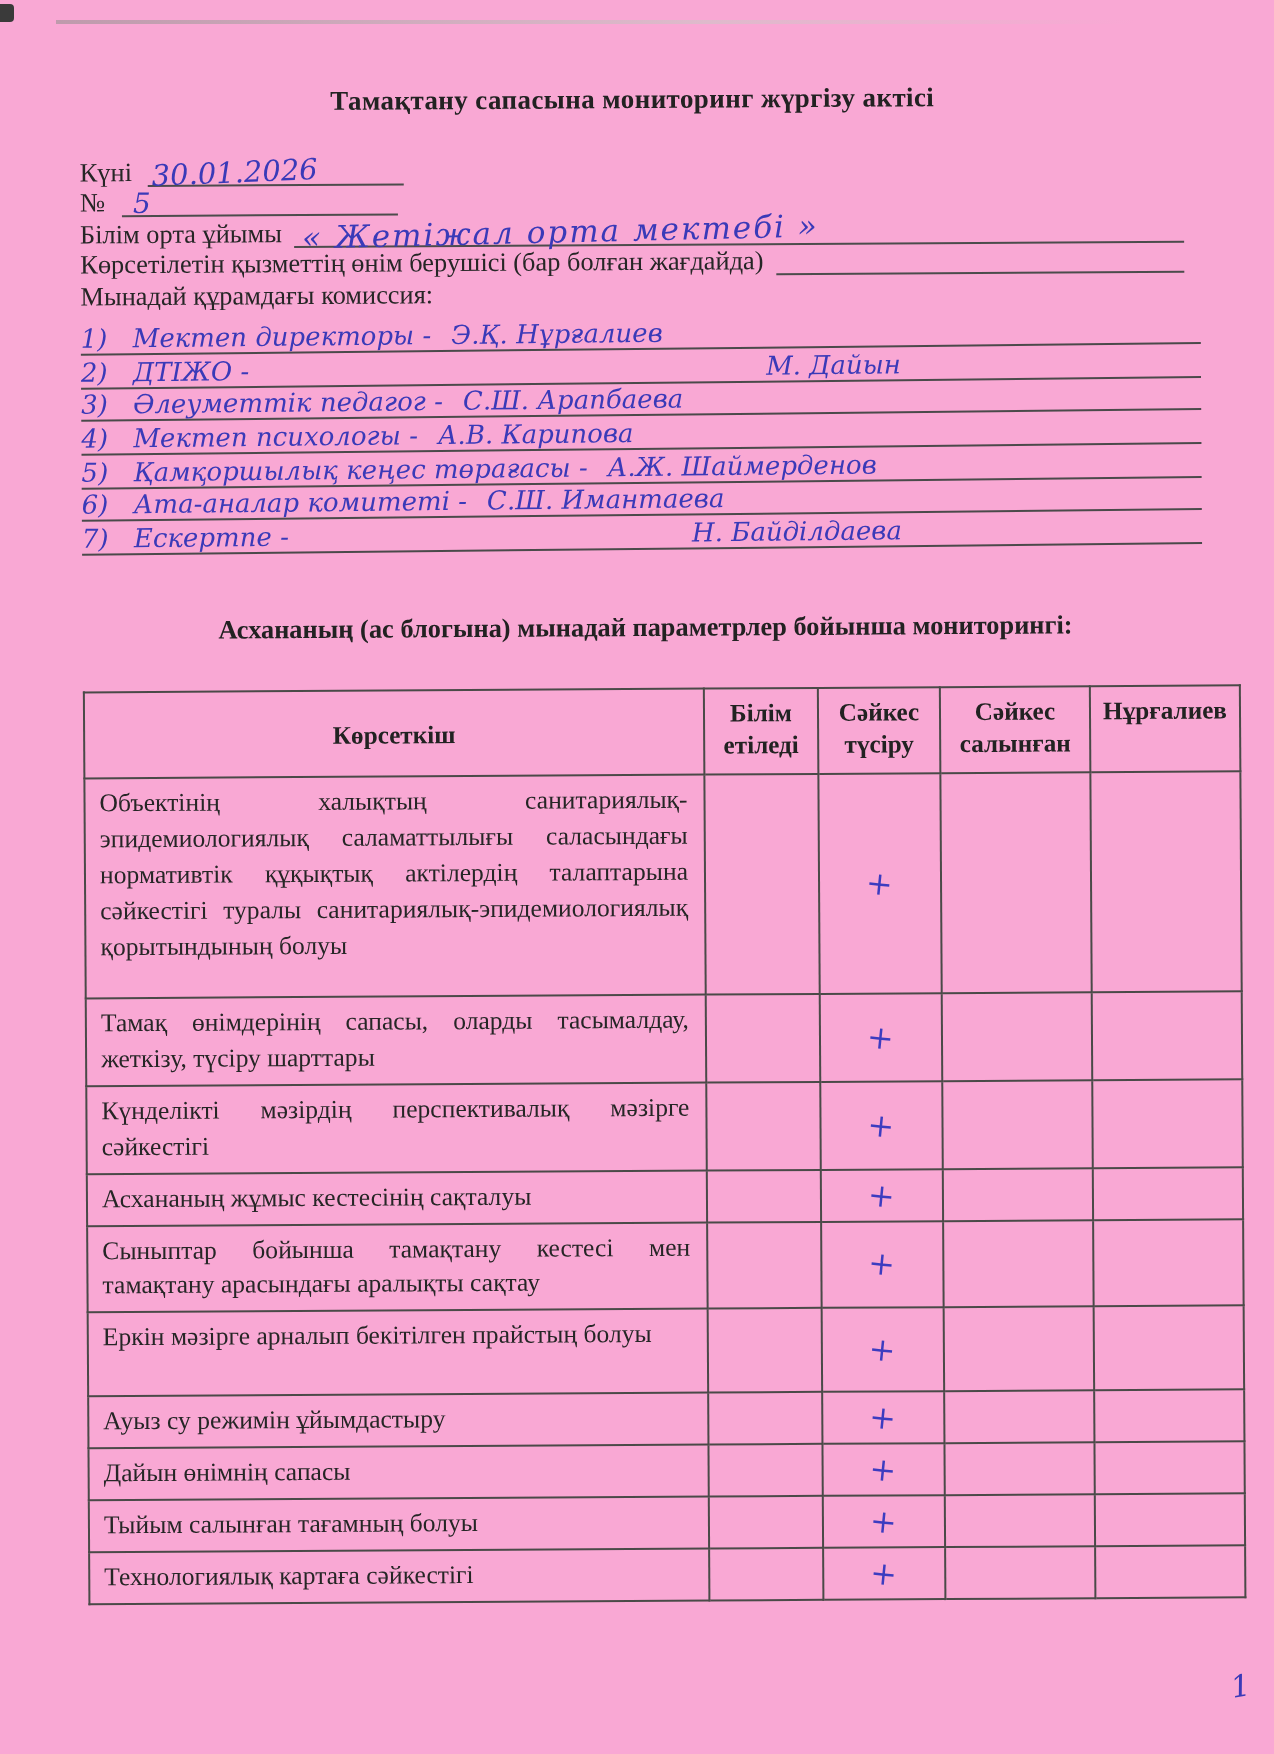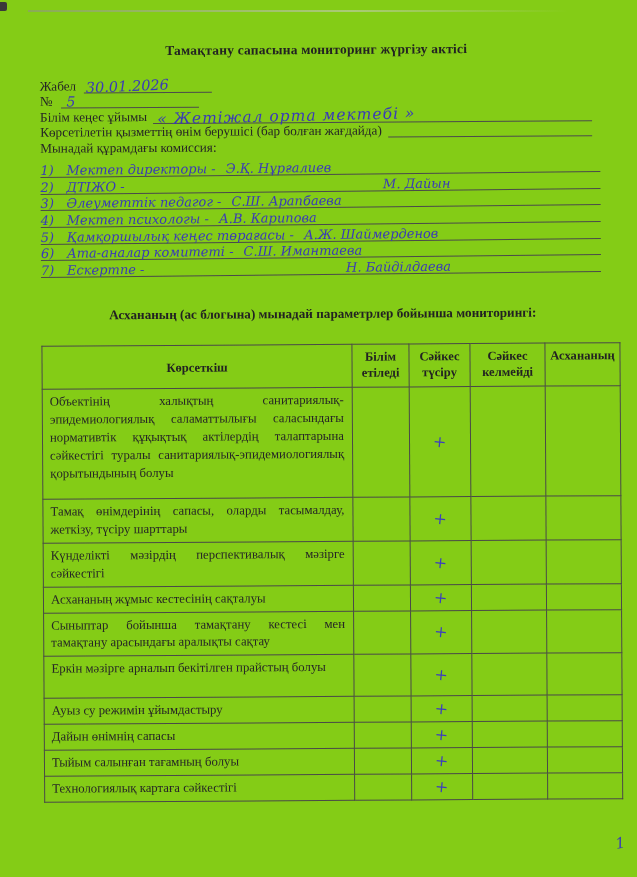--- a/index.html
+++ b/index.html
@@ -4,21 +4,21 @@
 <style>
   html,body{margin:0;padding:0;}
   body{
     width:637px;height:877px;
     background:#e9e9e7;
     font-family:"Liberation Serif", serif;
     overflow:hidden;
   }
   .page{
     position:relative;width:637px;height:877px;
-    background:#84cc16;
+    background:#f9a8d4;
     color:#2a2a2a;
     overflow:hidden;
   }
   
   .artifact-corner{
     position:absolute;left:0;top:2px;width:7px;height:9px;
     background:#3a3a3a;border-radius:0 2px 2px 0;
   }
   .artifact-topline{
     position:absolute;left:28px;top:10px;width:540px;height:2px;
@@ -113,29 +113,29 @@
 <div class="page">
   <div class="artifact-corner"></div>
   <div class="artifact-topline"></div>
 
   <div class="content">
 
     <div class="doc-title">Тамақтану сапасына мониторинг жүргізу актісі</div>
 
     <div class="fields">
       <div class="field-line">
-        <span class="label">Жабел</span>
+        <span class="label">Күні</span>
         <span class="u u-date"><span class="hw hw-date">30.01.2026</span></span>
       </div>
       <div class="field-line">
         <span class="label">№</span>
         <span class="u u-num"><span class="hw hw-num">5</span></span>
       </div>
       <div class="field-line">
-        <span class="label">Білім кеңес ұйымы</span>
+        <span class="label">Білім орта ұйымы</span>
         <span class="u u-grow"><span class="hw hw-org">« Жетіжал орта мектебі »</span></span>
       </div>
       <div class="field-line">
         <span class="label">Көрсетілетін қызметтің өнім берушісі  (бар болған жағдайда)</span>
         <span class="u u-grow"></span>
       </div>
       <div class="field-line">
         <span class="label">Мынадай құрамдағы комиссия:</span>
       </div>
     </div>
@@ -186,22 +186,22 @@
           <col style="width:57px">
           <col style="width:61px">
           <col style="width:75px">
           <col style="width:75px">
       </colgroup>
       <tbody>
           <tr>
         <th class="hcell hc-indicator">Көрсеткіш</th>
         <th class="hcell">Білім етіледі</th>
         <th class="hcell">Сәйкес түсіру</th>
-        <th class="hcell">Сәйкес келмейді</th>
-        <th class="hcell">Асхананың</th>
+        <th class="hcell">Сәйкес салынған</th>
+        <th class="hcell">Нұрғалиев</th>
       </tr>
       <tr class="r-tall">
         <td class="ind">Объектінің халықтың санитариялық-эпидемиологиялық саламаттылығы саласындағы нормативтік құқықтық актілердің талаптарына сәйкестігі туралы санитариялық-эпидемиологиялық қорытындының болуы</td>
         <td class="mark"><span></span></td>
         <td class="mark"><span class="hwplus">+</span></td>
         <td class="mark"><span></span></td>
         <td class="mark"><span></span></td>
       </tr>
       <tr class="r-2l">
         <td class="ind">Тамақ өнімдерінің сапасы, оларды тасымалдау, жеткізу, түсіру шарттары</td>

